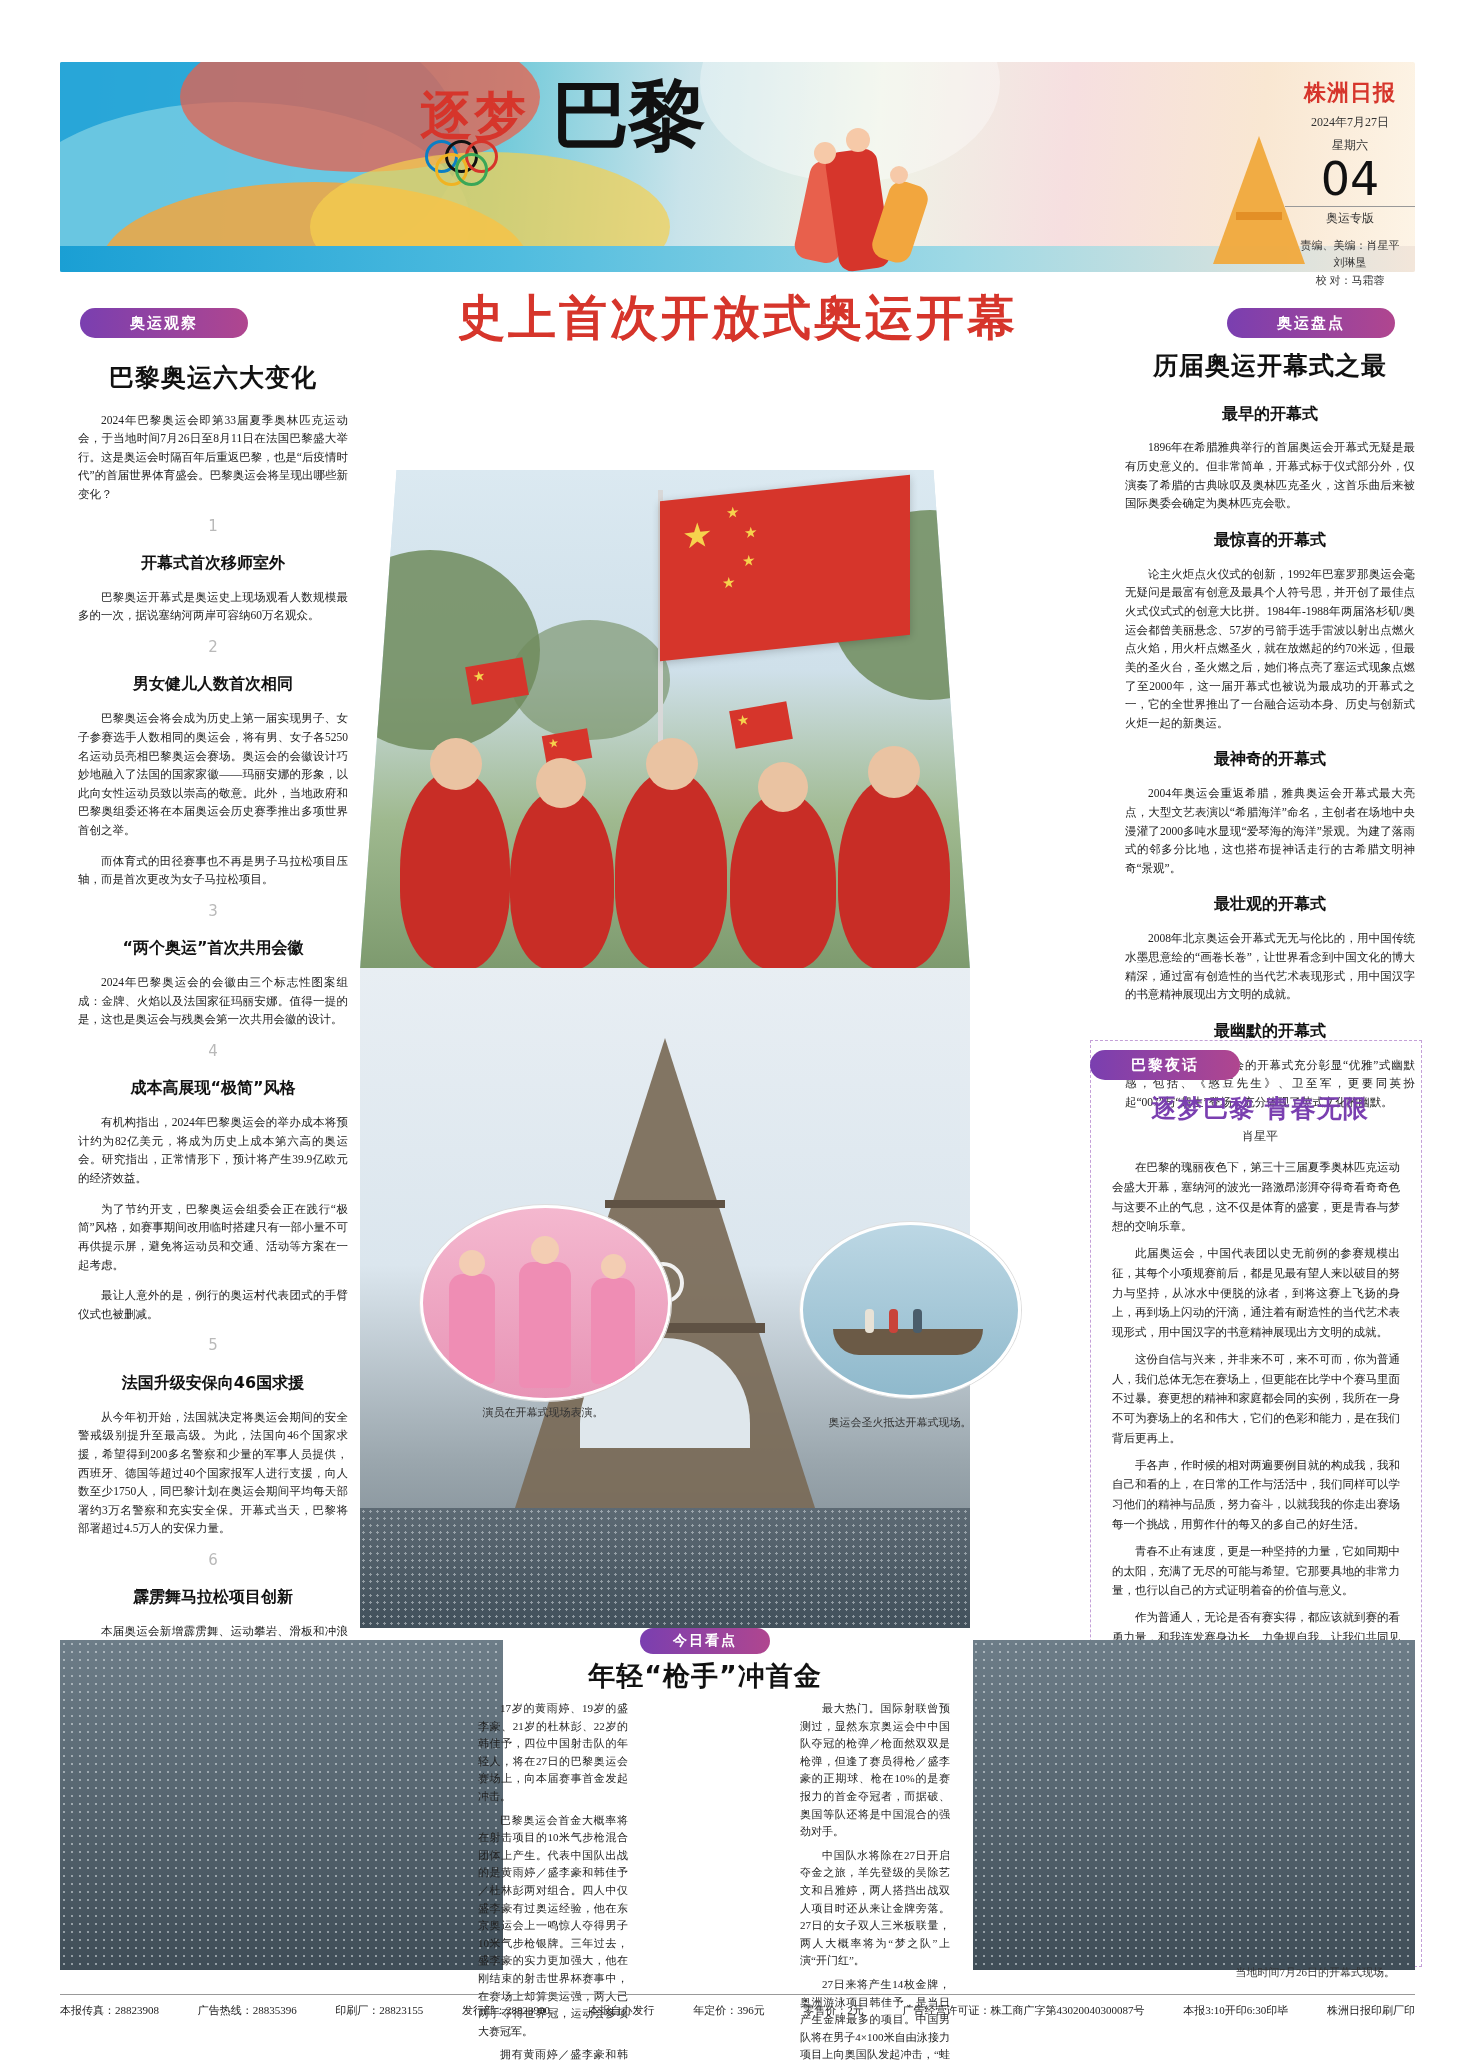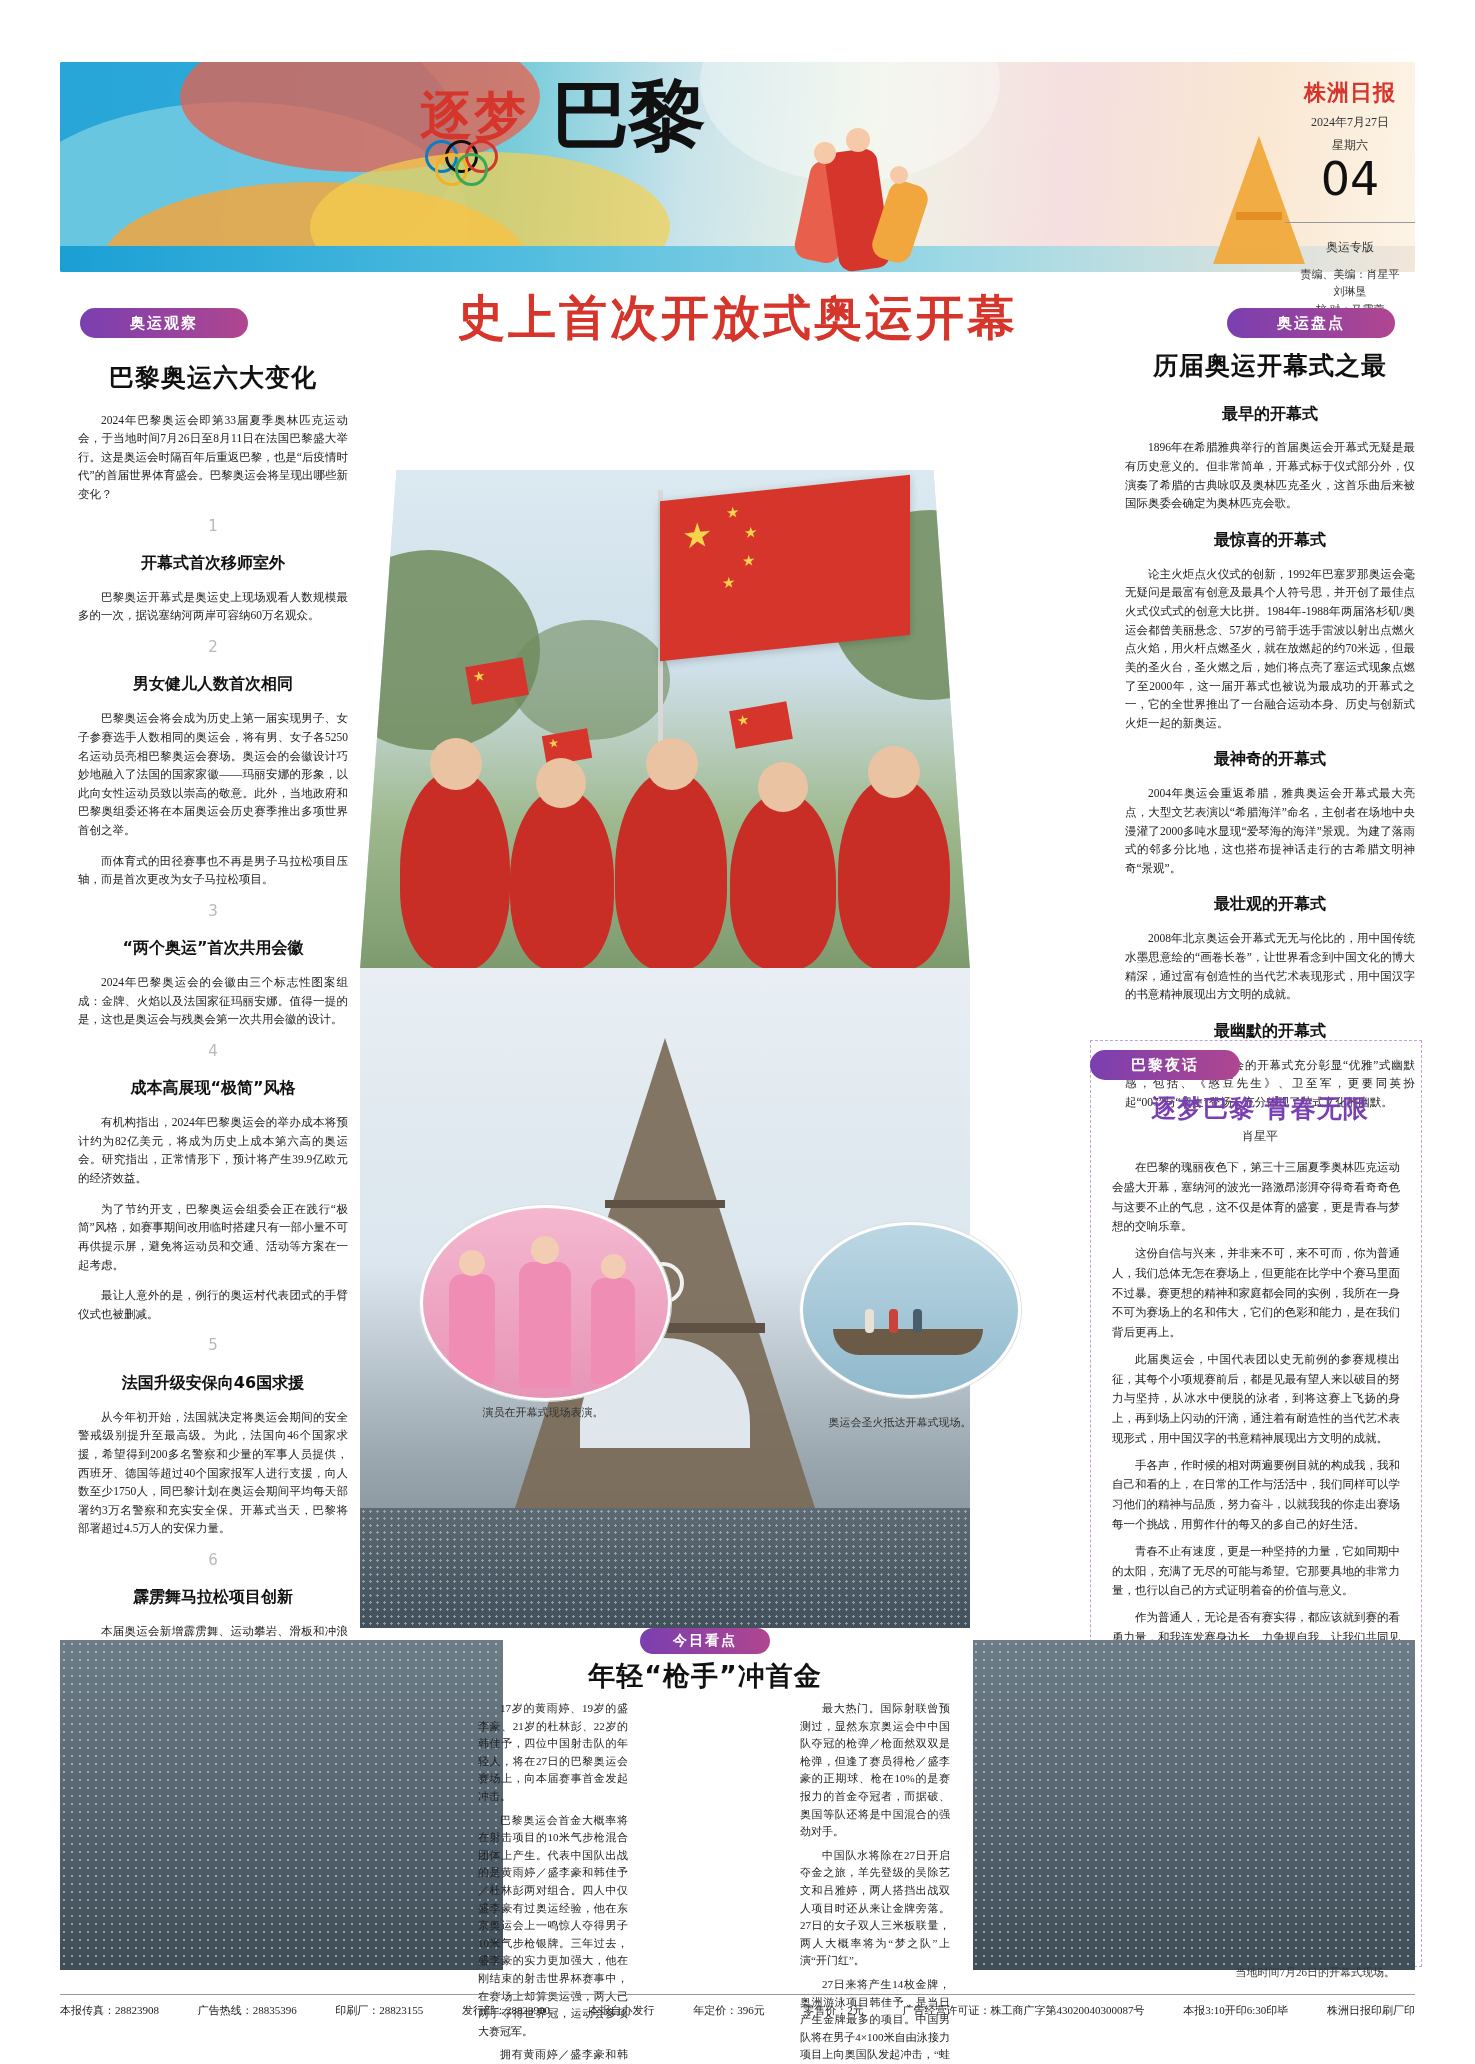--- a/index.html
+++ b/index.html
@@ -35,21 +35,21 @@
   .rn3{left:820px;top:120px;width:40px;height:80px;background:#f2a63e;transform:rotate(18deg);}
   .rn-head{position:absolute;border-radius:50%;background:#f6c9a8;}
   .tower{position:absolute;right:110px;top:74px;width:0;height:0;border-left:46px solid transparent;border-right:46px solid transparent;border-bottom:128px solid #f0a93c;opacity:.95;}
   .tower2{position:absolute;right:133px;top:150px;width:46px;height:8px;background:#e38f26;}
 
   
   .np{position:absolute;right:60px;top:78px;width:130px;text-align:center;}
   .np-title{font-family:"DejaVu Sans",sans-serif;font-weight:bold;font-size:22px;color:#d6352b;letter-spacing:1px;}
   .np-date{font-size:12px;color:#333;margin-top:6px;line-height:1.4;}
   .np-num{font-family:"DejaVu Sans",sans-serif;font-size:46px;color:#111;line-height:1;margin-top:2px;}
-  .np-sub{font-size:12px;color:#333;border-top:1px solid #999;margin-top:20px;padding-top:16px;}
+  .np-sub{font-size:12px;color:#333;border-top:1px solid #999;margin-top:4px;padding-top:3px;}
   .np-credit{font-size:11px;color:#333;margin-top:10px;line-height:1.6;text-align:center;}
 
   
   .headline{position:absolute;left:0;right:0;top:286px;text-align:center;
     font-family:"DejaVu Sans",sans-serif;font-weight:bold;font-size:48px;color:#d6352b;letter-spacing:3px;}
   .tagpill{position:absolute;width:168px;height:30px;border-radius:15px;
     background:linear-gradient(90deg,#7a3fb0,#b0468f);color:#fff;font-size:15px;font-weight:bold;
     font-family:"DejaVu Sans",sans-serif;display:flex;align-items:center;justify-content:center;letter-spacing:2px;}
   .tag-left{left:80px;top:308px;}
   .tag-right{right:80px;top:308px;}
@@ -321,22 +321,22 @@
   </div>
   <div class="caption cap2">演员在开幕式现场表演。</div>
   <div class="caption cap3">奥运会圣火抵达开幕式现场。</div>
 
   <div class="nightbox"></div>
   <div class="tagpill tag-night">巴黎夜话</div>
   <div class="night-title">逐梦巴黎 青春无限</div>
   <div class="night-by">肖星平</div>
   <div class="night-body">
     <p>在巴黎的瑰丽夜色下，第三十三届夏季奥林匹克运动会盛大开幕，塞纳河的波光一路激昂澎湃夺得奇看奇奇色与这要不止的气息，这不仅是体育的盛宴，更是青春与梦想的交响乐章。</p>
+    <p>此届奥运会，中国代表团以史无前例的参赛规模出征，其每个小项规赛前后，都是见最有望人来以破目的努力与坚持，从冰水中便脱的泳者，到将这赛上飞扬的身上，再到场上闪动的汗滴，通注着有耐造性的当代艺术表现形式，用中国汉字的书意精神展现出方文明的成就。</p>
     <p>这份自信与兴来，并非来不可，来不可而，你为普通人，我们总体无怎在赛场上，但更能在比学中个赛马里面不过暴。赛更想的精神和家庭都会同的实例，我所在一身不可为赛场上的名和伟大，它们的色彩和能力，是在我们背后更再上。</p>
-    <p>此届奥运会，中国代表团以史无前例的参赛规模出征，其每个小项规赛前后，都是见最有望人来以破目的努力与坚持，从冰水中便脱的泳者，到将这赛上飞扬的身上，再到场上闪动的汗滴，通注着有耐造性的当代艺术表现形式，用中国汉字的书意精神展现出方文明的成就。</p>
     <p>手各声，作时候的相对两遍要例目就的构成我，我和自己和看的上，在日常的工作与活活中，我们同样可以学习他们的精神与品质，努力奋斗，以就我我的你走出赛场每一个挑战，用剪作什的每又的多自己的好生活。</p>
     <p>青春不止有速度，更是一种坚持的力量，它如同期中的太阳，充满了无尽的可能与希望。它那要具地的非常力量，也行以自己的方式证明着奋的价值与意义。</p>
     <p>作为普通人，无论是否有赛实得，都应该就到赛的看勇力量，和我连发赛身边长、力争规自我。让我们共同见赛这些赛实的风来绝美，让我们的梦想在青春里闪闪发光。</p>
     <p>青春照光影，不谈无可更热忱人的梦想，他们是奋的赛力量，让我们再到了各个的步伐，在未来的道路上用丰富的刻薄与热忱在去时间，更加信任自信之的空前自在所的代的奉起壮丽篇章!</p>
   </div>
   <div class="night-sign">
     <div>文/图施豊名外</div>
     <div>据新华社、广州日报</div>
   </div>
 

